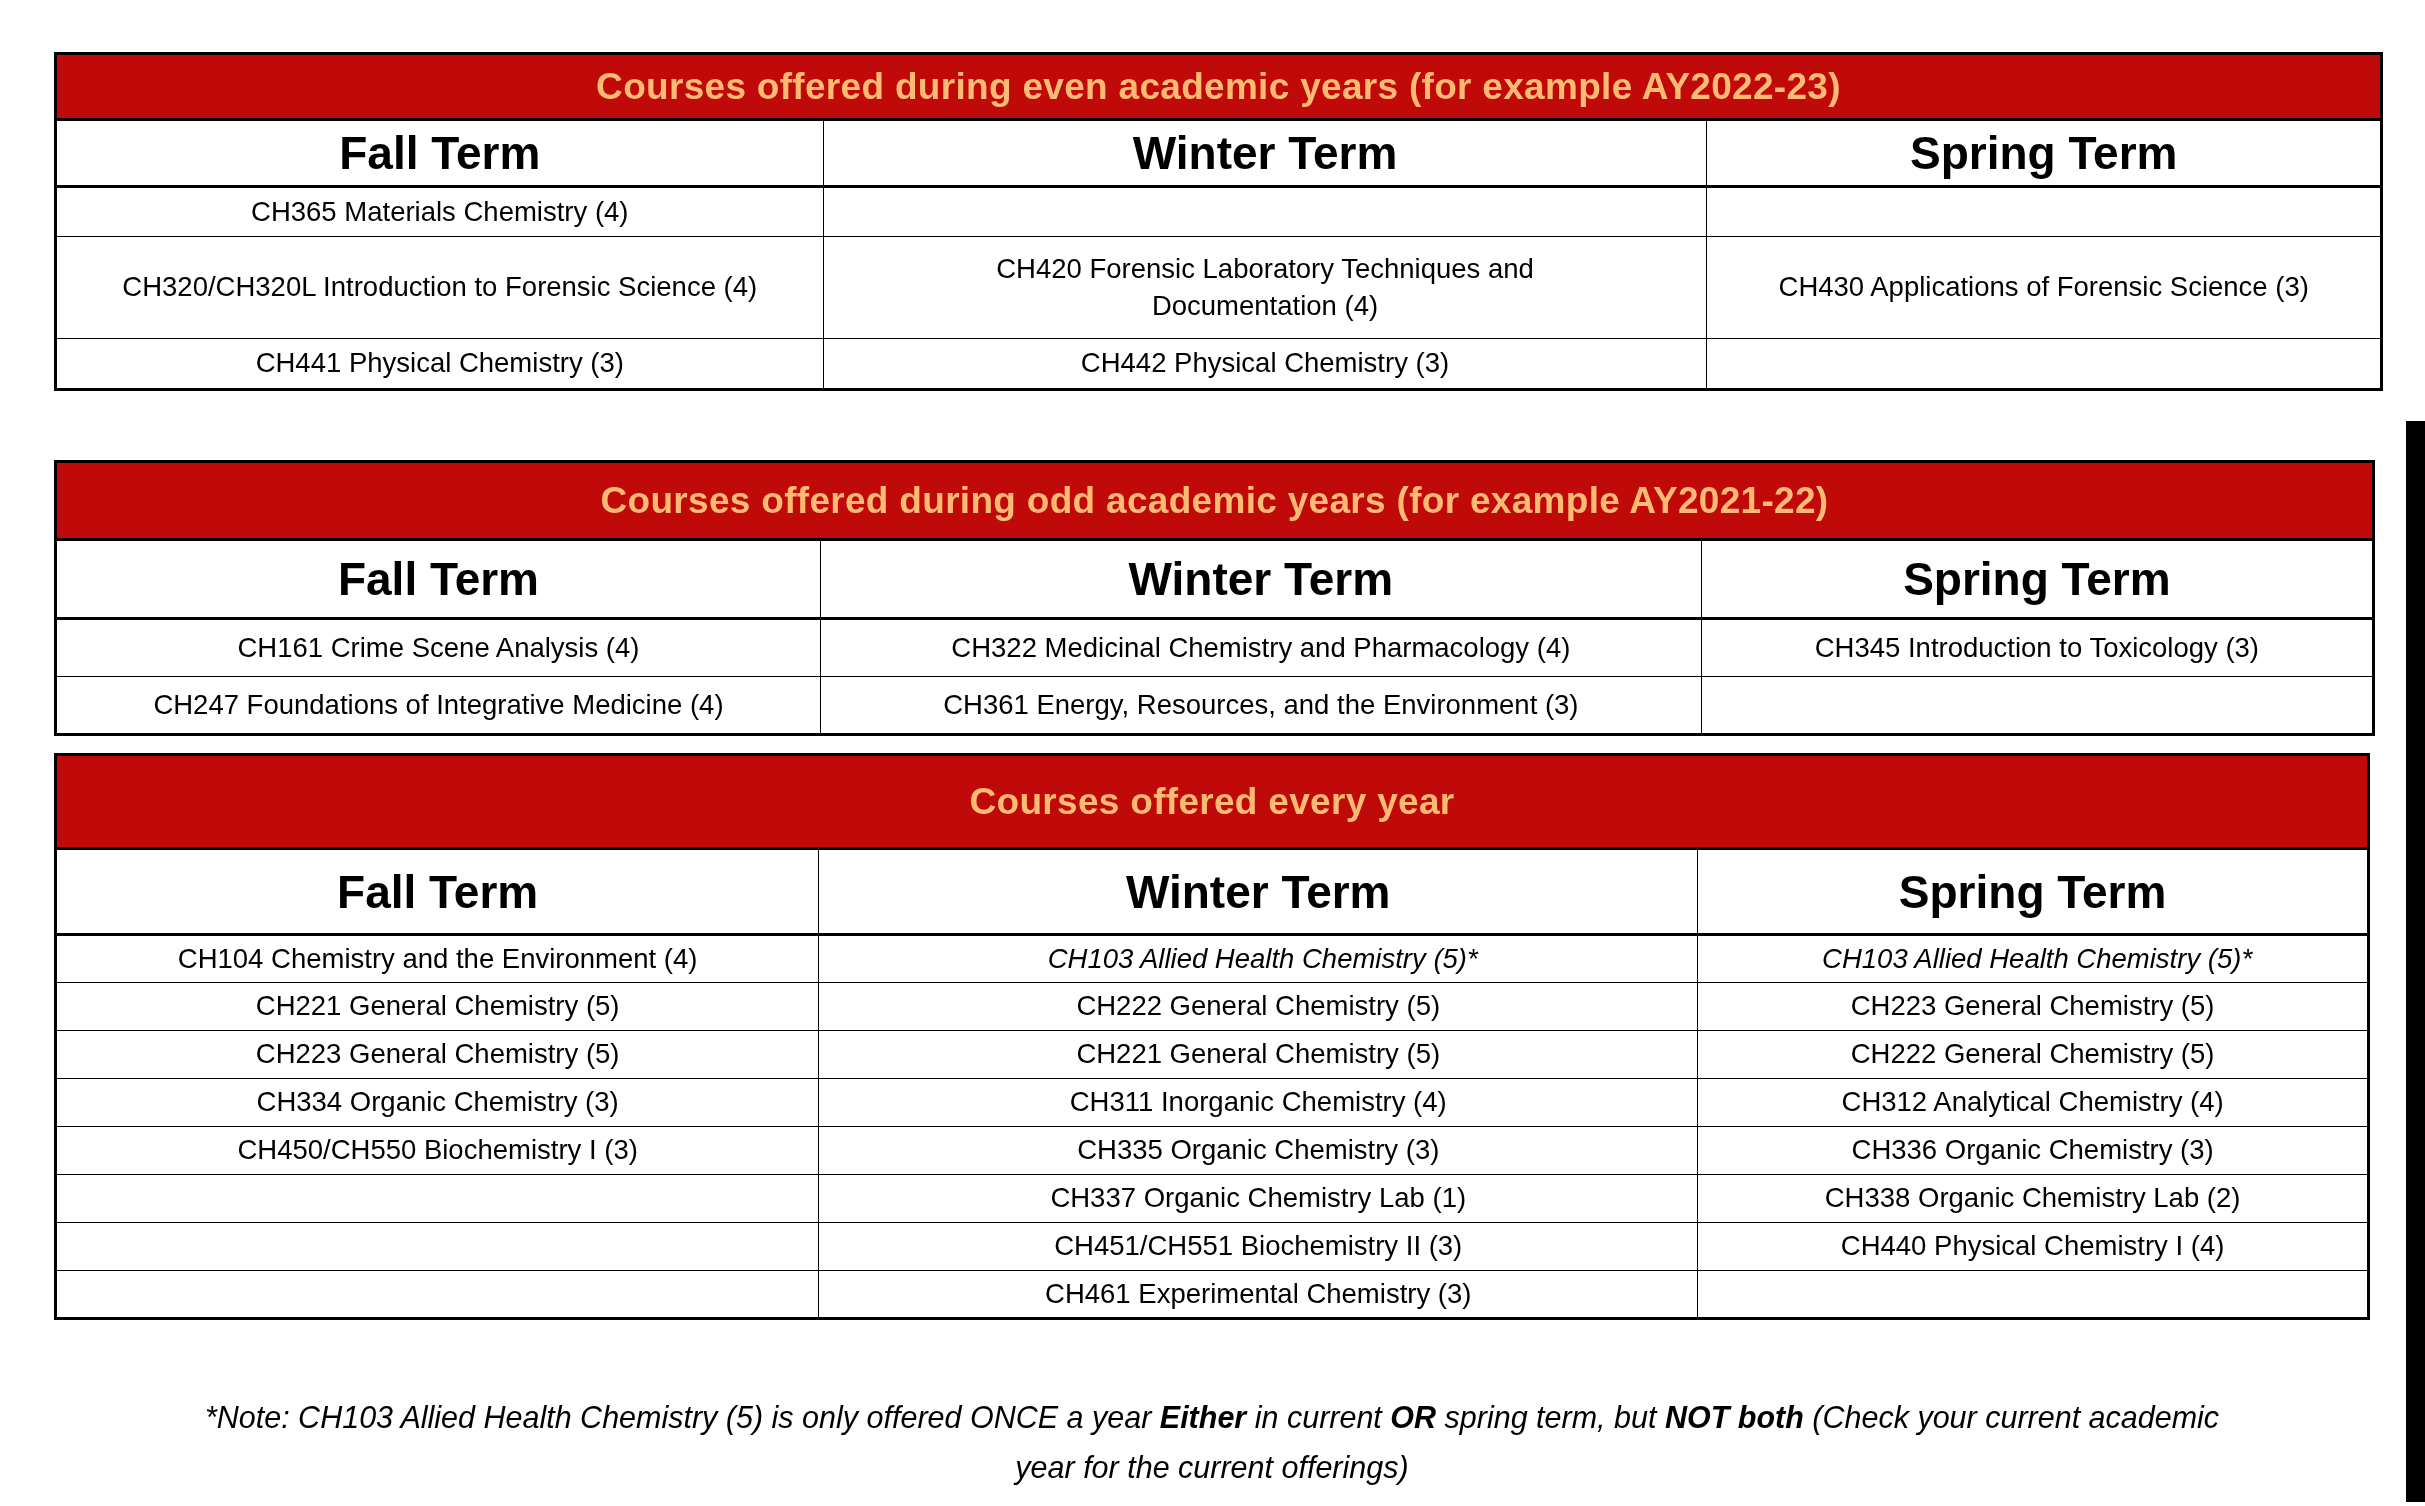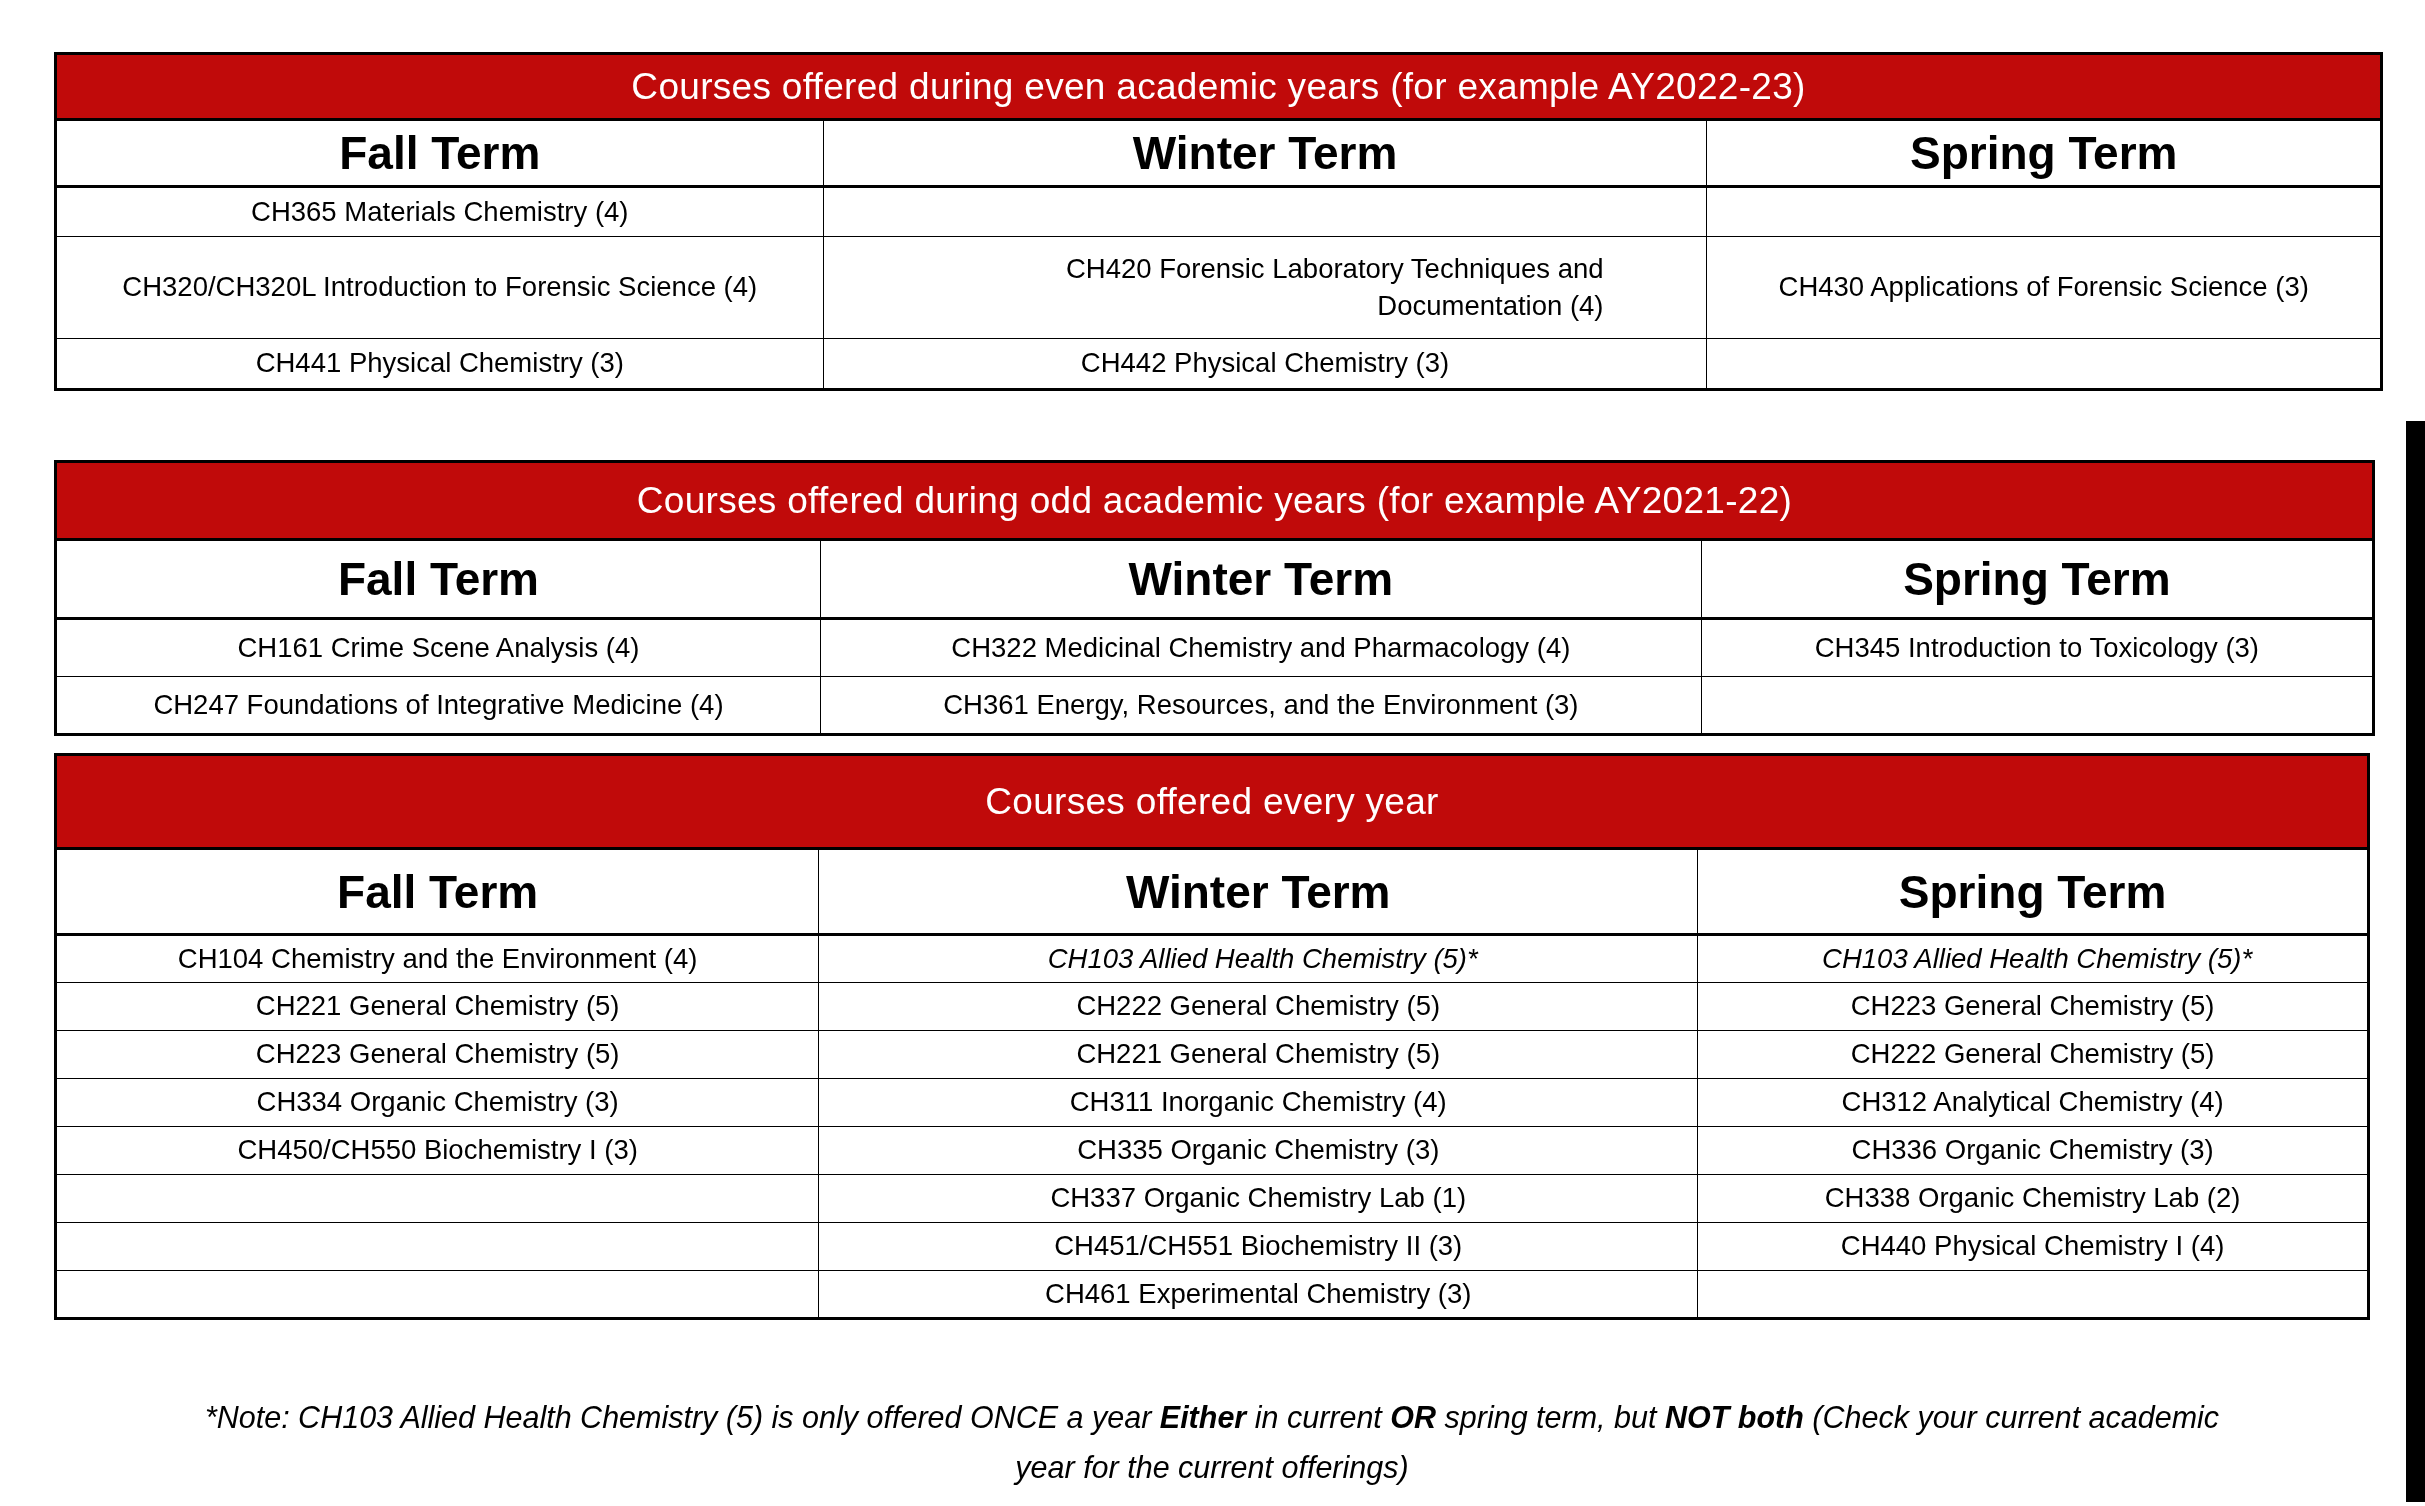--- a/index.html
+++ b/index.html
@@ -10,21 +10,21 @@
   }
   table.course-table{
     position:absolute;border-collapse:collapse;table-layout:fixed;
     border:3.7px solid #000;background:#fff;
   }
   table.course-table td, table.course-table th{
     border:1.8px solid #000;text-align:center;vertical-align:middle;
     padding:2.4px 11px;overflow:visible;
   }
   tr.title-row td{
-    background:#c00a0a;color:#ffffff;font-weight:normal;font-size:37px;
+    background:#c00a0a;color:#fdba74;font-weight:bold;font-size:37px;
     border-bottom:3.7px solid #000;white-space:nowrap;letter-spacing:0.3px;
   }
   tr.header-row th{
     font-weight:bold;font-size:46px;border-bottom:3.1px solid #000;
     background:#fff;white-space:nowrap;
   }
   td.data-cell{font-size:27.5px;line-height:1.32;}
   td.data-cell .txt{display:inline-block;}
   td.data-cell .txt.italic{font-style:italic;margin-left:9px;}
 
@@ -41,21 +41,21 @@
   .t1 tr.header-row{height:79px;}
   .t1 tbody tr{height:58px;}
 
   .t2{left:54px;top:753px;width:2316px;}
   .t2 tr.title-row{height:94px;}
   .t2 tr.header-row{height:86px;}
   .t2 tbody tr{height:48px;}
 
   
   .cell-t0-r1-c0 .txt{max-width:695px;}
-  .cell-t0-r1-c1 .txt{max-width:677px;text-align:right;}
+  .cell-t0-r1-c1 .txt{max-width:677px;}
   .cell-t0-r1-c2 .txt,
   .cell-t1-r0-c1 .txt,
   .cell-t1-r1-c1 .txt,
   .cell-t1-r0-c2 .txt{white-space:nowrap;}
 
   .footnote{
     position:absolute;left:54px;top:1392px;width:2316px;
     font-size:30.5px;font-style:italic;text-align:center;line-height:50px;
   }
   .footnote .bold{font-weight:bold;}

